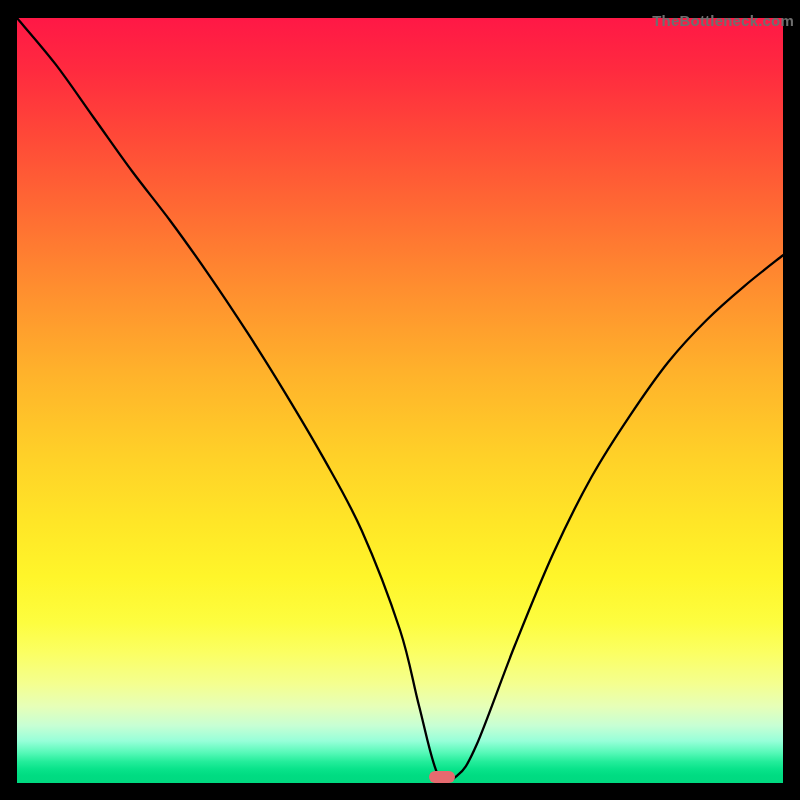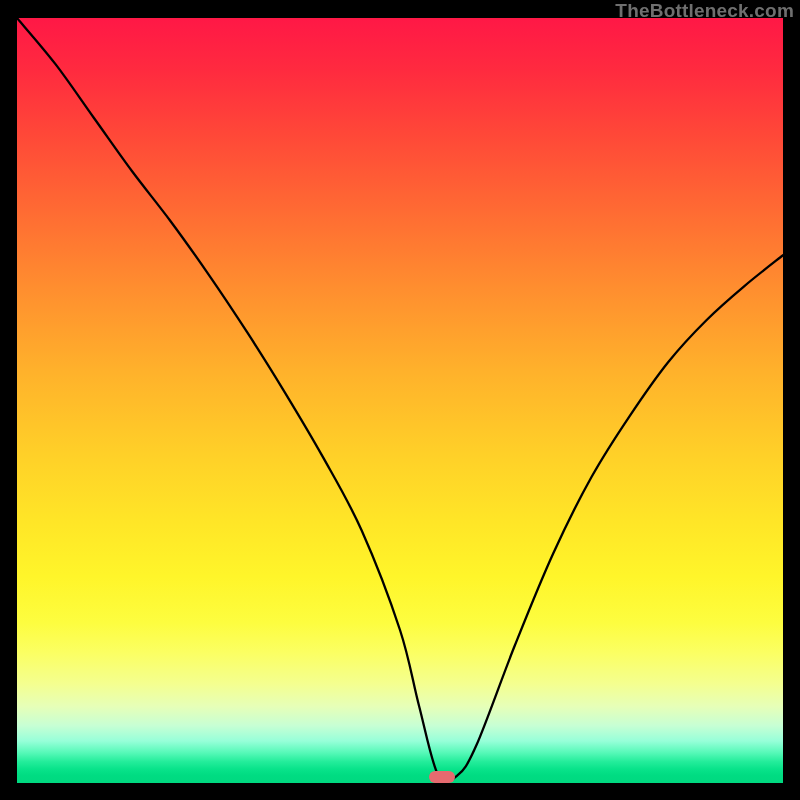--- a/index.html
+++ b/index.html
@@ -61,24 +61,24 @@
   .marker {
     position: absolute;
     width: 26px;
     height: 12px;
     border-radius: 6px;
     background: #e66a6f;
     transform: translate(-50%, -50%);
   }
   .watermark {
     position: absolute;
-    top: 0;
+    top: 12px;
     right: 6px;
     font-family: Arial, Helvetica, sans-serif;
-    font-size: 19px;
+    font-size: 15px;
     font-weight: 600;
     color: #6f6f6f;
     letter-spacing: 0.2px;
   }
 </style>
 </head>
 <body>
 
 <div class="frame">
   <div class="plot">

